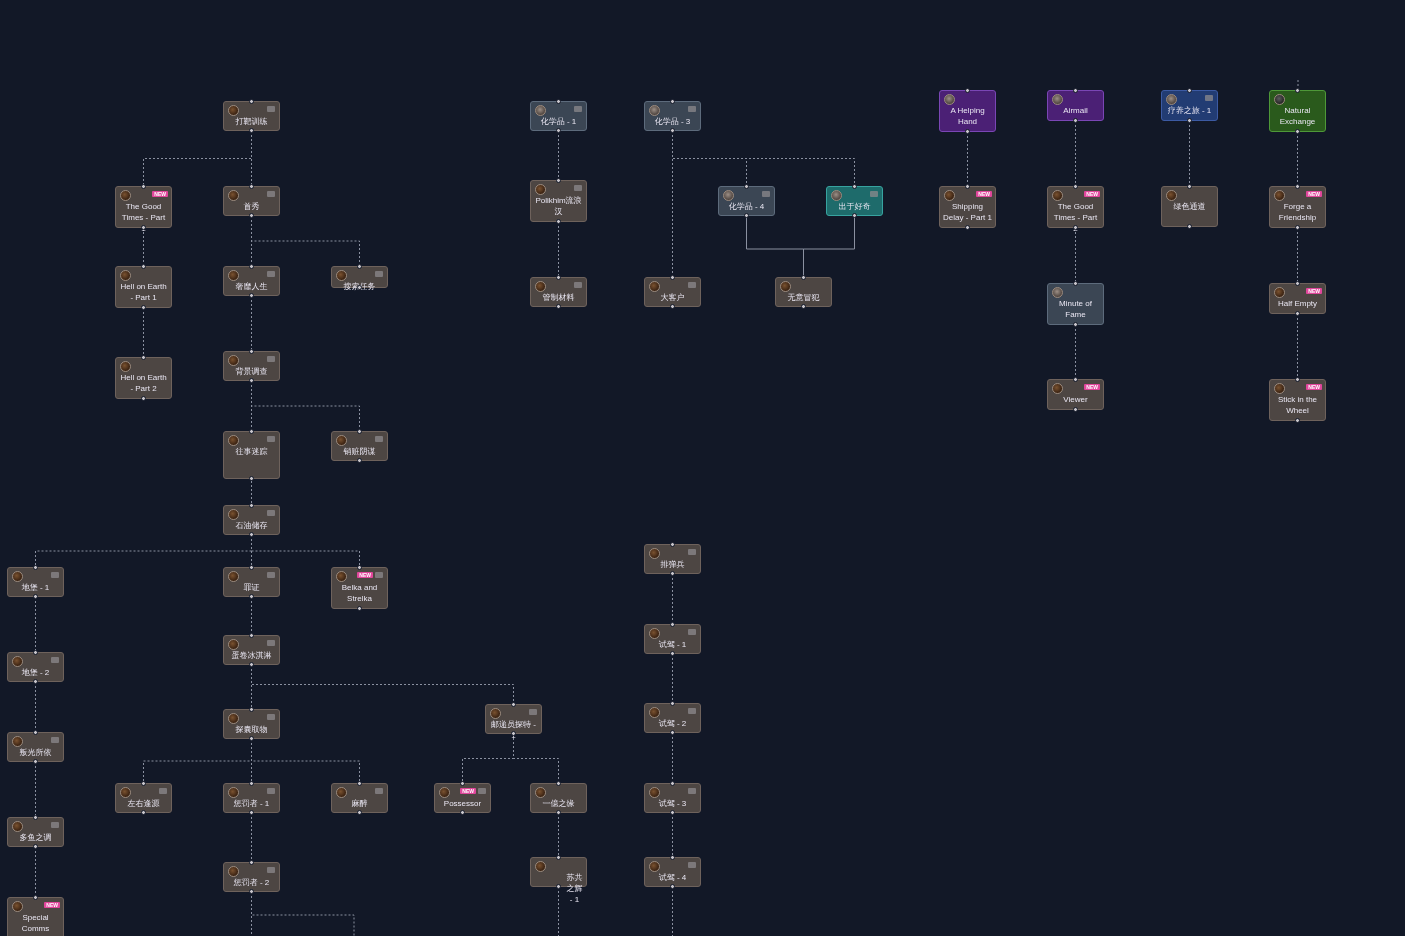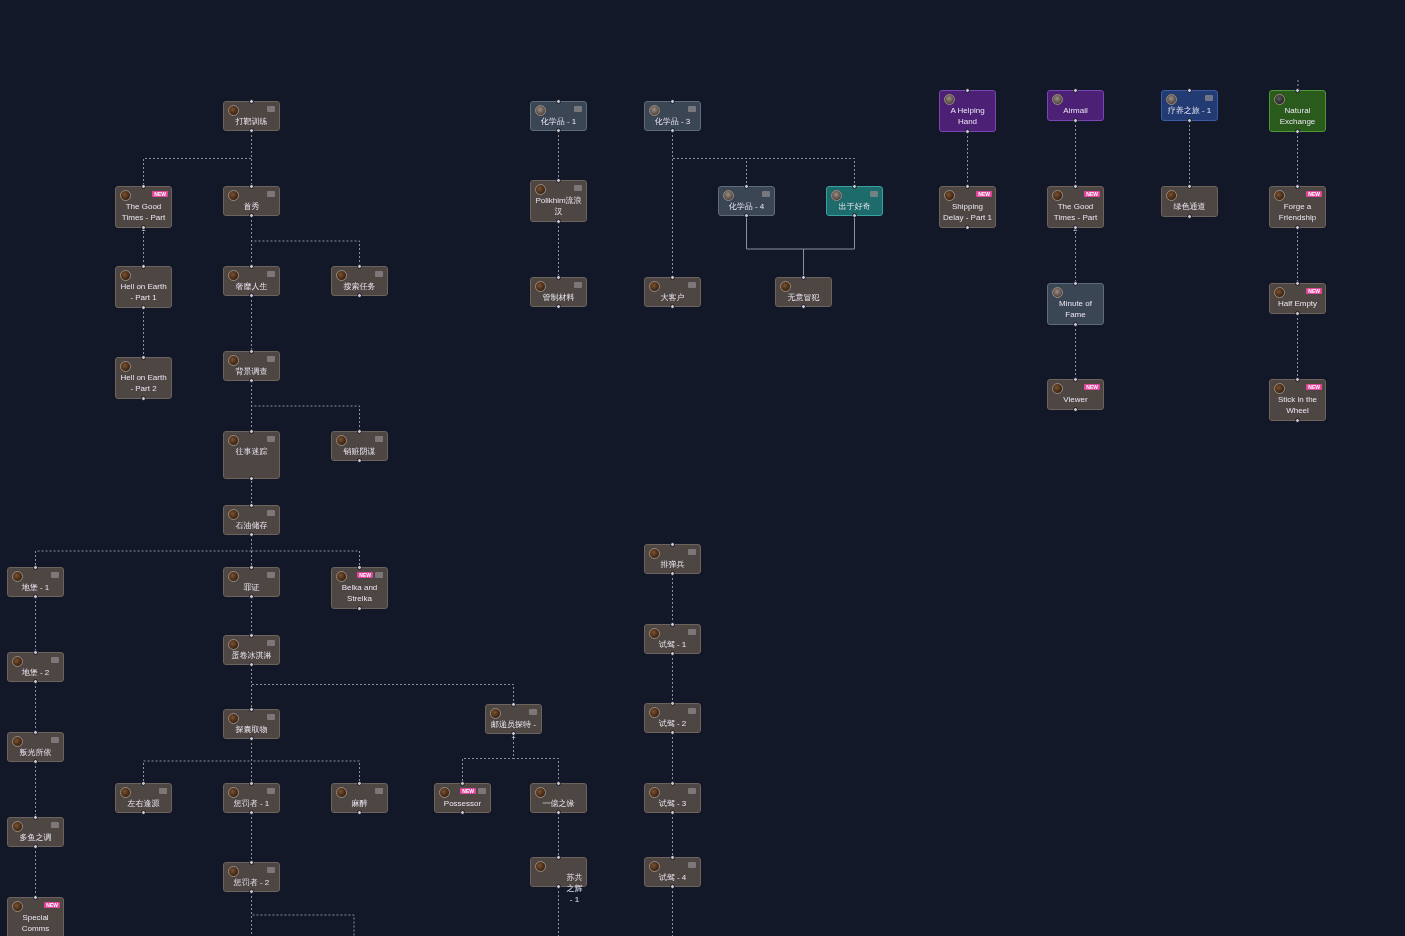--- a/index.html
+++ b/index.html
@@ -148,21 +148,21 @@
     <span class="port bottom"></span>
   </div>
       <div class="node" style="left: 223px; top: 266px; height: 30px;">
     <span class="avatar"></span>
 
     <span class="chat"></span>
     <span class="label" style="padding-top: 14px;">奢靡人生</span>
     <span class="port top"></span>
     <span class="port bottom"></span>
   </div>
-      <div class="node" style="left: 331px; top: 266px; height: 30px;">
+      <div class="node" style="left: 331px; top: 266px; height: 22px;">
     <span class="avatar"></span>
 
     <span class="chat"></span>
     <span class="label" style="padding-top: 14px;">搜索任务</span>
     <span class="port top"></span>
     <span class="port bottom"></span>
   </div>
       <div class="node" style="left: 115px; top: 357px; height: 42px;">
     <span class="avatar"></span>
 
@@ -485,21 +485,21 @@
     <span class="port bottom"></span>
   </div>
       <div class="node navy" style="left: 1161px; top: 90px; height: 31px;">
     <span class="avatar"></span>
 
     <span class="chat"></span>
     <span class="label" style="padding-top: 14px;">疗养之旅 - 1</span>
     <span class="port top"></span>
     <span class="port bottom"></span>
   </div>
-      <div class="node" style="left: 1161px; top: 186px; height: 31px;">
+      <div class="node" style="left: 1161px; top: 186px; height: 41px;">
     <span class="avatar"></span>
 
     <span class="label" style="padding-top: 14px;">绿色通道</span>
     <span class="port top"></span>
     <span class="port bottom"></span>
   </div>
       <div class="node green" style="left: 1269px; top: 90px; height: 42px;">
     <span class="avatar"></span>
 
     <span class="label">Natural Exchange</span>

